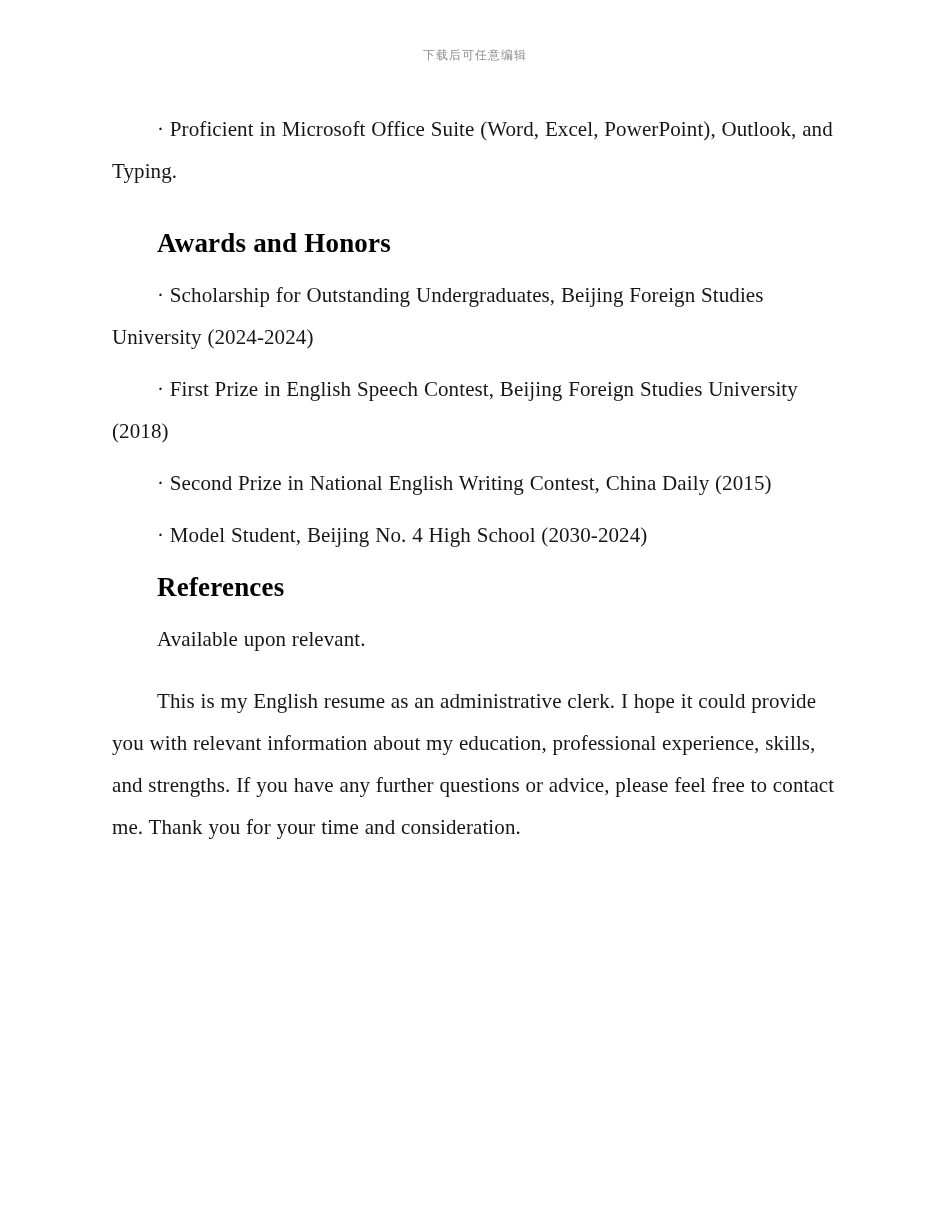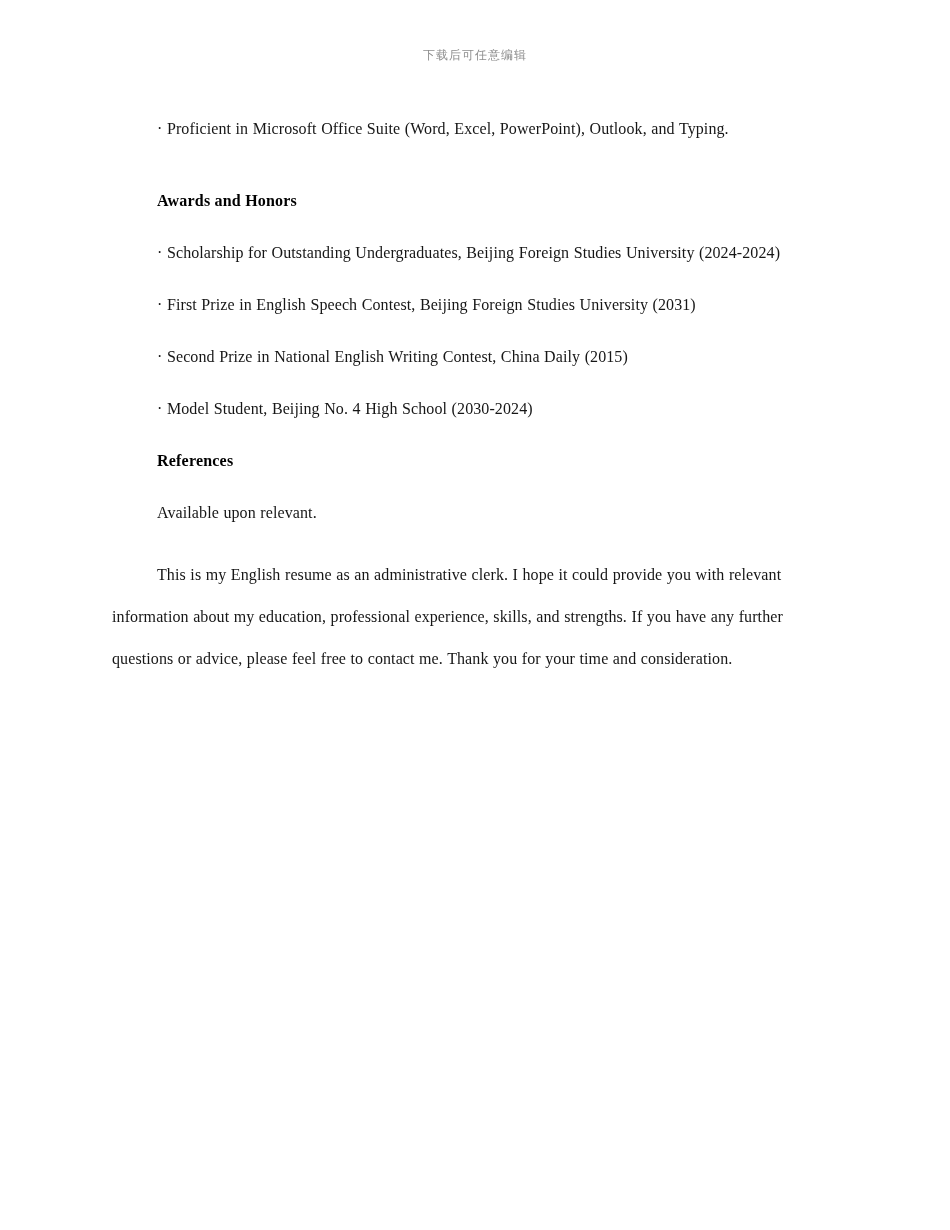--- a/index.html
+++ b/index.html
@@ -37,42 +37,42 @@
 
   
   .content {
     position: absolute;
     top: 108px;
     left: 112px;
     width: 728px;
   }
 
   .para {
-    font-size: 16px;
+    font-size: 21px;
     line-height: 42px;
     margin: 0 0 0 0;
     text-align: left;
     color: #161616;
     letter-spacing: 0.1px;
     word-spacing: 0.4px;
   }
 
   
   .para.bullet {
     text-indent: 45px;
   }
 
   
   .para.indent {
     text-indent: 45px;
   }
 
   
   .heading {
-    font-size: 16px;
+    font-size: 27px;
     line-height: 42px;
     font-weight: bold;
     margin: 0;
     padding-left: 45px;
     color: #000000;
     letter-spacing: 0.2px;
   }
 
   
   .para.flat {
@@ -103,21 +103,21 @@
     <div class="gap-sm"></div>
 
     <h2 class="heading">Awards and Honors</h2>
 
     <div class="gap-sm"></div>
 
     <p class="para bullet">· Scholarship for Outstanding Undergraduates, Beijing Foreign Studies University (2024-2024)</p>
 
     <div class="gap-sm"></div>
 
-    <p class="para bullet">· First Prize in English Speech Contest, Beijing Foreign Studies University (2031)</p>
+    <p class="para bullet">· First Prize in English Speech Contest, Beijing Foreign Studies University (2018)</p>
 
     <div class="gap-sm"></div>
 
     <p class="para bullet">· Second Prize in National English Writing Contest, China Daily (2015)</p>
 
     <div class="gap-sm"></div>
 
     <p class="para bullet">· Model Student, Beijing No. 4 High School (2030-2024)</p>
 
     <div class="gap-sm"></div>

